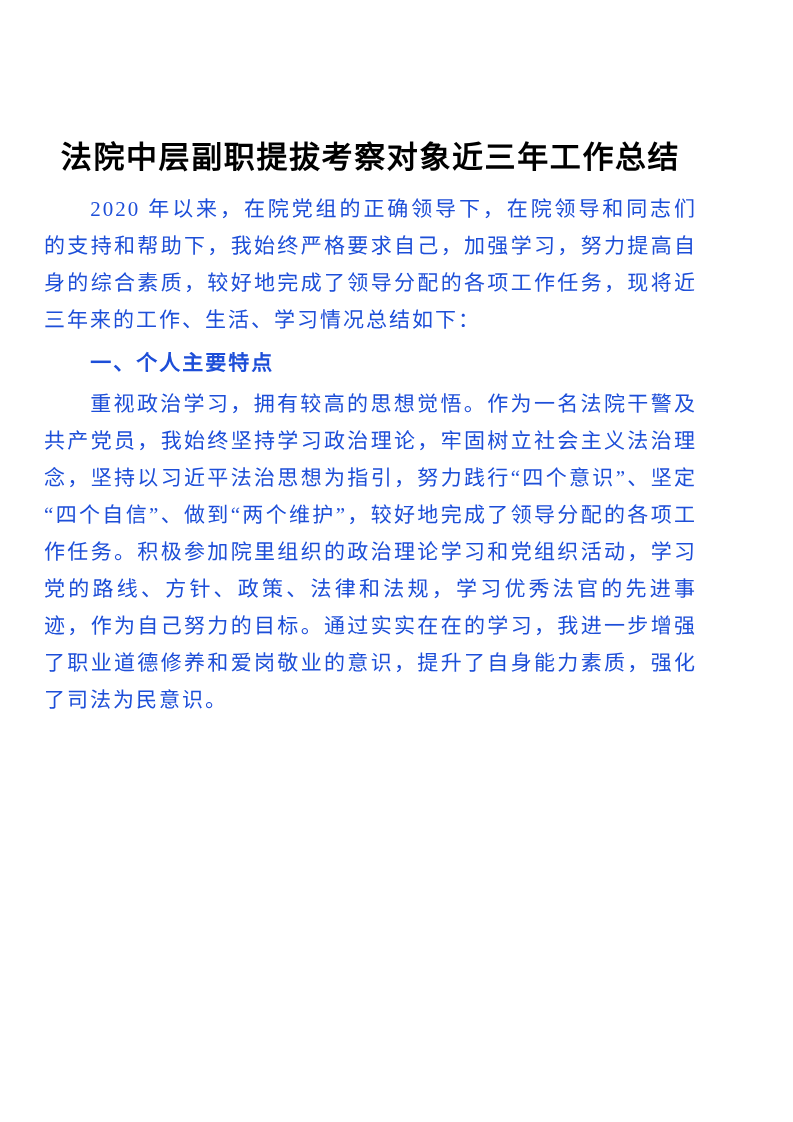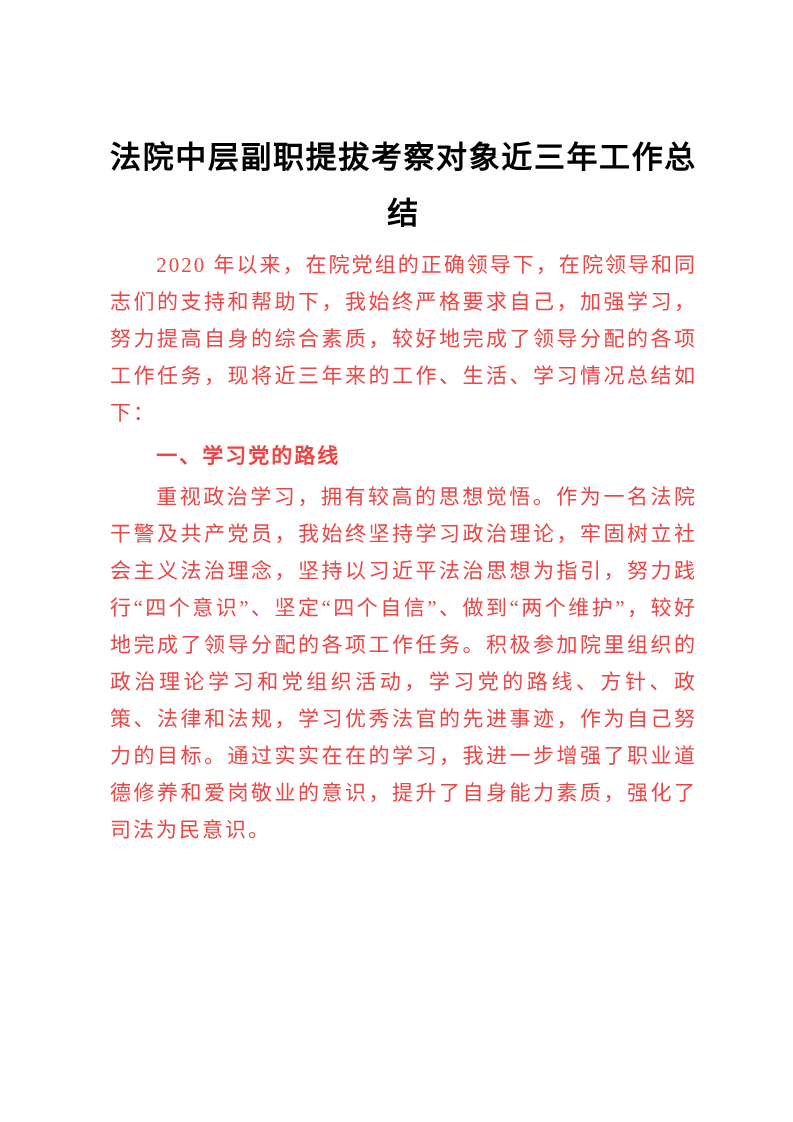--- a/index.html
+++ b/index.html
@@ -8,41 +8,41 @@
       background: #ffffff;
     }
 
     .page {
       position: relative;
       width: 793px;
       height: 1122px;
       margin: 0 auto;
       background: #ffffff;
       color: #000000;
-      padding: 130px 96px 0 110px;
+      padding: 130px 96px 0 44px;
       overflow: hidden;
     }
 
     .doc-title {
       font-family: "Liberation Sans", "DejaVu Sans", sans-serif;
       font-weight: 700;
       font-size: 31px;
       line-height: 56px;
       letter-spacing: 1.6px;
       text-align: center;
       color: #000000;
       word-break: break-all;
     }
 
     .doc-body {
       font-family: "Liberation Serif", "DejaVu Serif", serif;
       font-size: 21px;
       line-height: 37px;
       letter-spacing: 2px;
-      color: #ef4444;
+      color: #1d4ed8;
       text-align: justify;
       word-break: break-all;
     }
 
     .doc-paragraph {
       text-indent: 2.2em;
       margin-top: 5px;
     }
 
     .doc-heading {
@@ -60,20 +60,20 @@
 <body>
 
 <div class="page" style="background: rgb(255, 255, 255); color: rgb(0, 0, 0);">
 
   <h1 class="doc-title">法院中层副职提拔考察对象近三年工作总结</h1>
 
   <div class="doc-body">
 
     <p class="doc-paragraph">2020 年以来，在院党组的正确领导下，在院领导和同志们的支持和帮助下，我始终严格要求自己，加强学习，努力提高自身的综合素质，较好地完成了领导分配的各项工作任务，现将近三年来的工作、生活、学习情况总结如下：</p>
 
-    <h2 class="doc-heading">一、学习党的路线</h2>
+    <h2 class="doc-heading">一、个人主要特点</h2>
 
     <p class="doc-paragraph">重视政治学习，拥有较高的思想觉悟。作为一名法院干警及共产党员，我始终坚持学习政治理论，牢固树立社会主义法治理念，坚持以习近平法治思想为指引，努力践行“四个意识”、坚定“四个自信”、做到“两个维护”，较好地完成了领导分配的各项工作任务。积极参加院里组织的政治理论学习和党组织活动，学习党的路线、方针、政策、法律和法规，学习优秀法官的先进事迹，作为自己努力的目标。通过实实在在的学习，我进一步增强了职业道德修养和爱岗敬业的意识，提升了自身能力素质，强化了司法为民意识。</p>
 
 
   </div>
 
 </div>
 
 </body></html>

